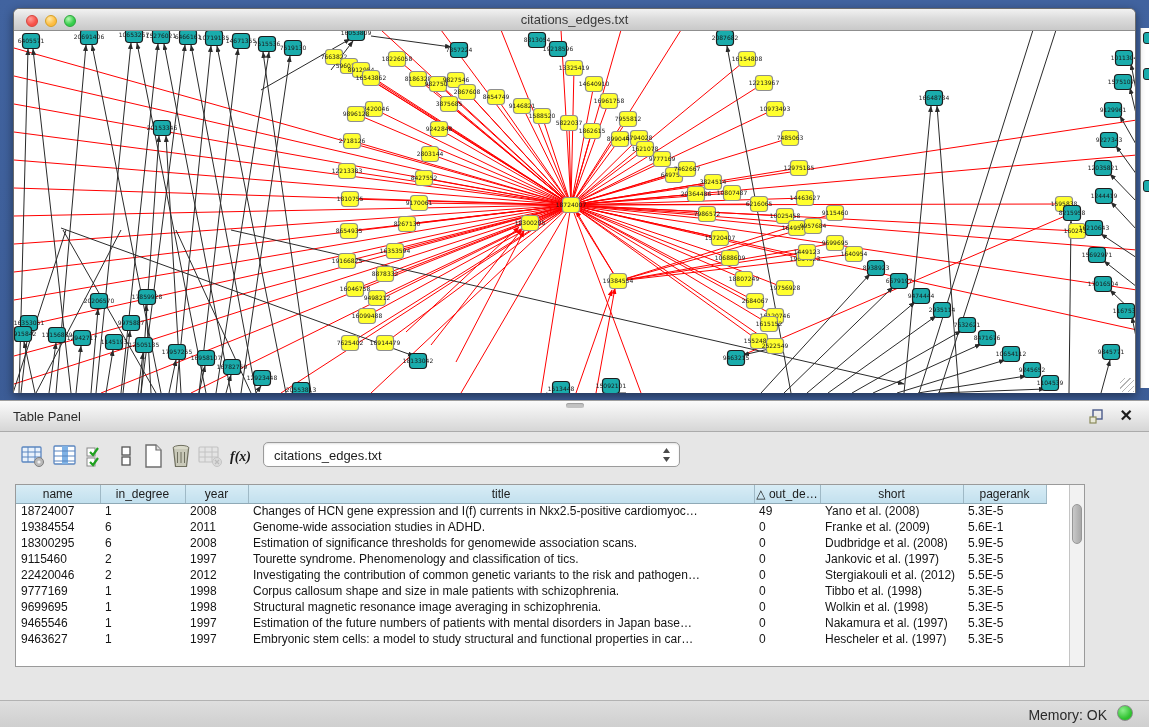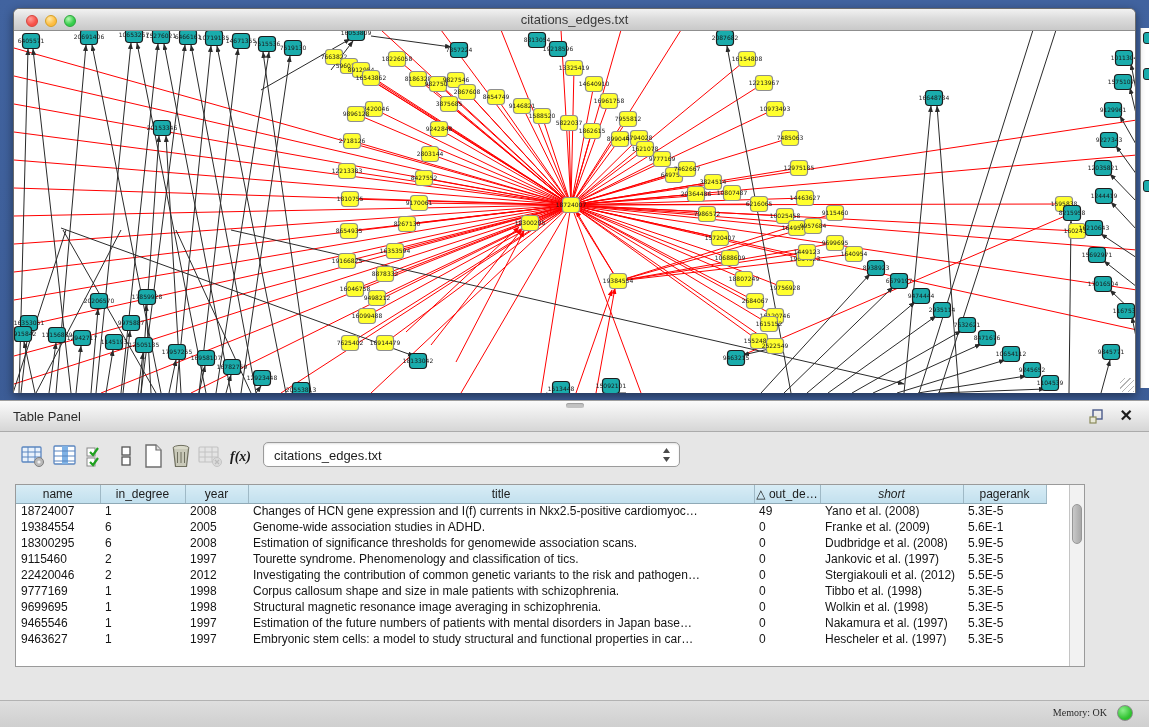--- a/index.html
+++ b/index.html
@@ -58,21 +58,21 @@
      background:linear-gradient(90deg,#c9c9c9,#a8a8a8); border:1px solid #979797; }
 
   .tabs { position:absolute; left:428px; top:274px; height:21px; display:flex;
      border:1px solid #9a9a9a; border-radius:4px; overflow:hidden; background:#fcfcfc;margin-top:32px; }
   .tab { padding:2px 14px 0 14px; font-size:13px; color:#1e1e1e; border-right:1px solid #b0b0b0; cursor:pointer; }
   .tab:last-child { border-right:none; }
   .tab.active { background:linear-gradient(180deg,#8d8d8d,#707070); color:#f0f0f0; }
 
   .statusbar { position:absolute; left:0; top:300px; width:100%; height:27px;
      background:linear-gradient(180deg,#dedede,#cfcfcf); border-top:1px solid #b2b2b2; }
-  .mem { position:absolute; right:42px; top:6px; font-size:10px; color:#2a2a2a;font-family:Liberation Serif, serif; }
+  .mem { position:absolute; right:42px; top:6px; font-size:14px; color:#2a2a2a; }
   .memdot { position:absolute; right:16px; top:4px; width:16px; height:16px; border-radius:50%;
      background:radial-gradient(circle at 35% 30%,#8cef8c,#2fc12f 65%); border:1px solid #8a8a8a; }
 </style>
 </head>
 <body>
 
 <div class="desktop">
 
   <div class="bg-sliver">
     <div class="frag" style="top:4px"></div>
@@ -632,38 +632,38 @@
 
     <div class="tablebox">
       <table class="grid">
         <thead>
             <tr>
               <th style="width: 84px;">name</th>
               <th style="width: 85px;">in_degree</th>
               <th style="width: 63px;">year</th>
               <th style="width: 506px;">title</th>
               <th style="width: 66px;">△ out_de…</th>
-              <th style="width: 143px; font-style: italic;">short</th>
+              <th style="width: 143px;">short</th>
               <th style="width: 83px; text-align: center;">pagerank</th>
             </tr>
           </thead>
         <tbody>
             <tr>
               <td>18724007</td>
               <td>1</td>
               <td>2008</td>
               <td>Changes of HCN gene expression and I(f) currents in Nkx2.5-positive cardiomyoc…</td>
               <td>49</td>
               <td>Yano et al. (2008)</td>
               <td>5.3E-5</td>
             </tr>
             <tr>
               <td>19384554</td>
               <td>6</td>
-              <td>2005</td>
+              <td>2011</td>
               <td>Genome-wide association studies in ADHD.</td>
               <td>0</td>
               <td>Franke et al. (2009)</td>
               <td>5.6E-1</td>
             </tr>
             <tr>
               <td>18300295</td>
               <td>6</td>
               <td>2008</td>
               <td>Estimation of significance thresholds for genomewide association scans.</td>

